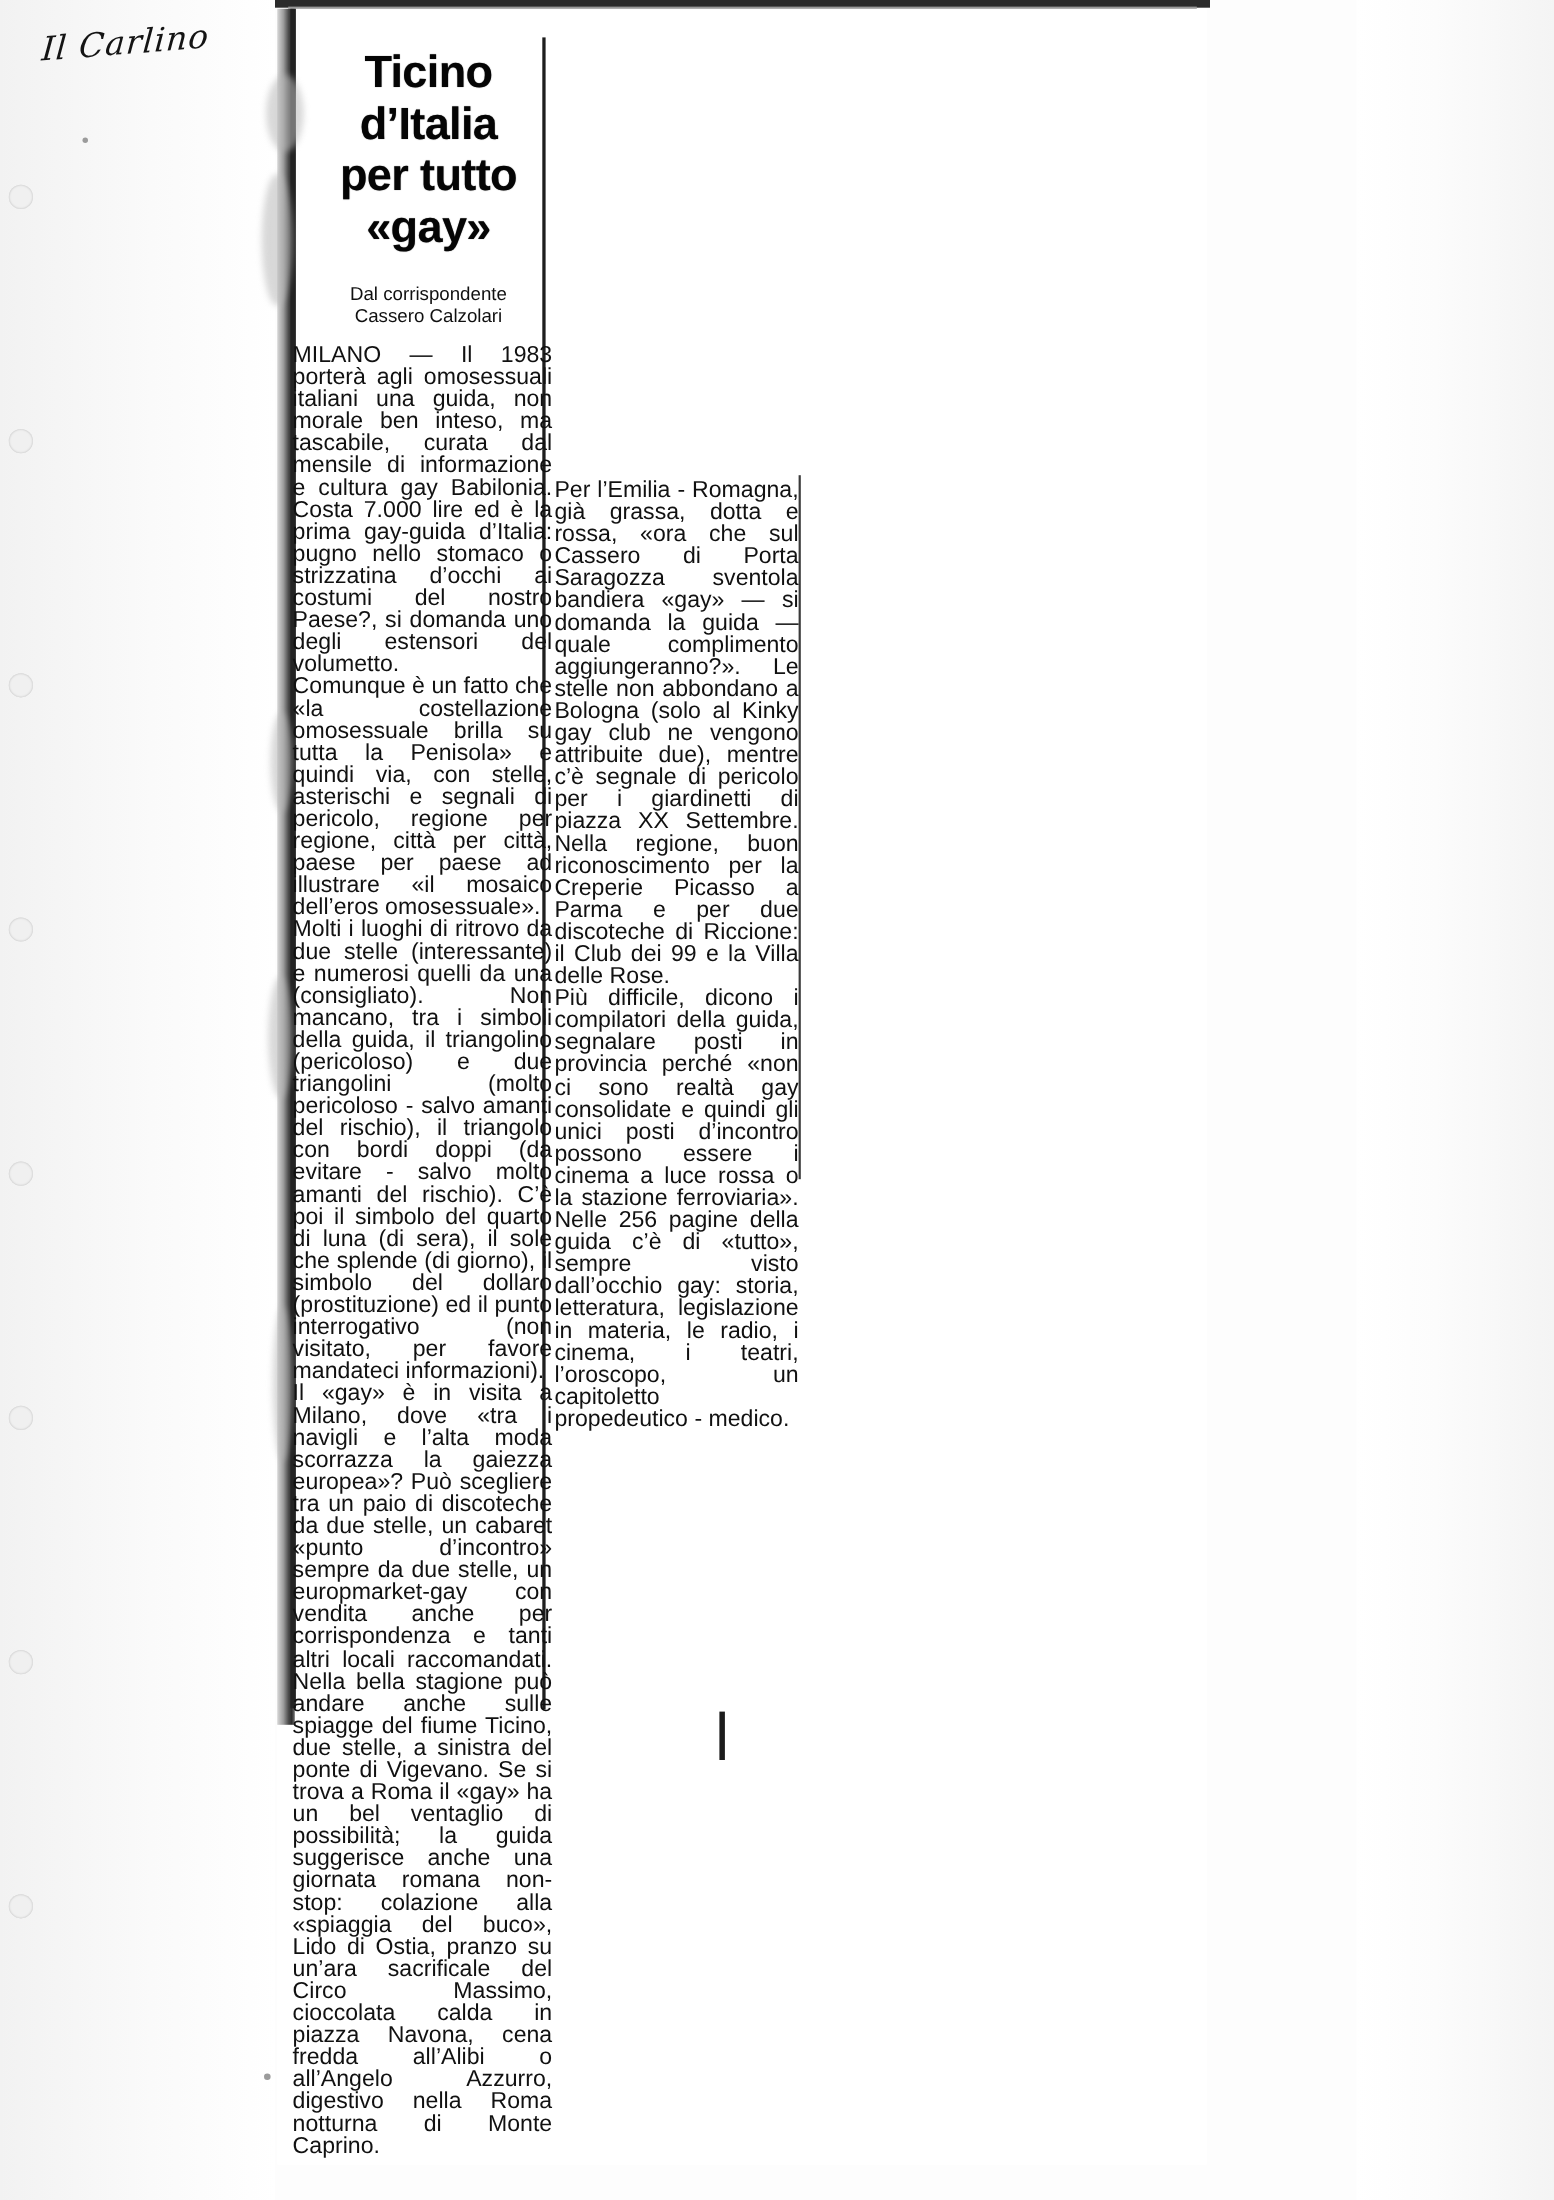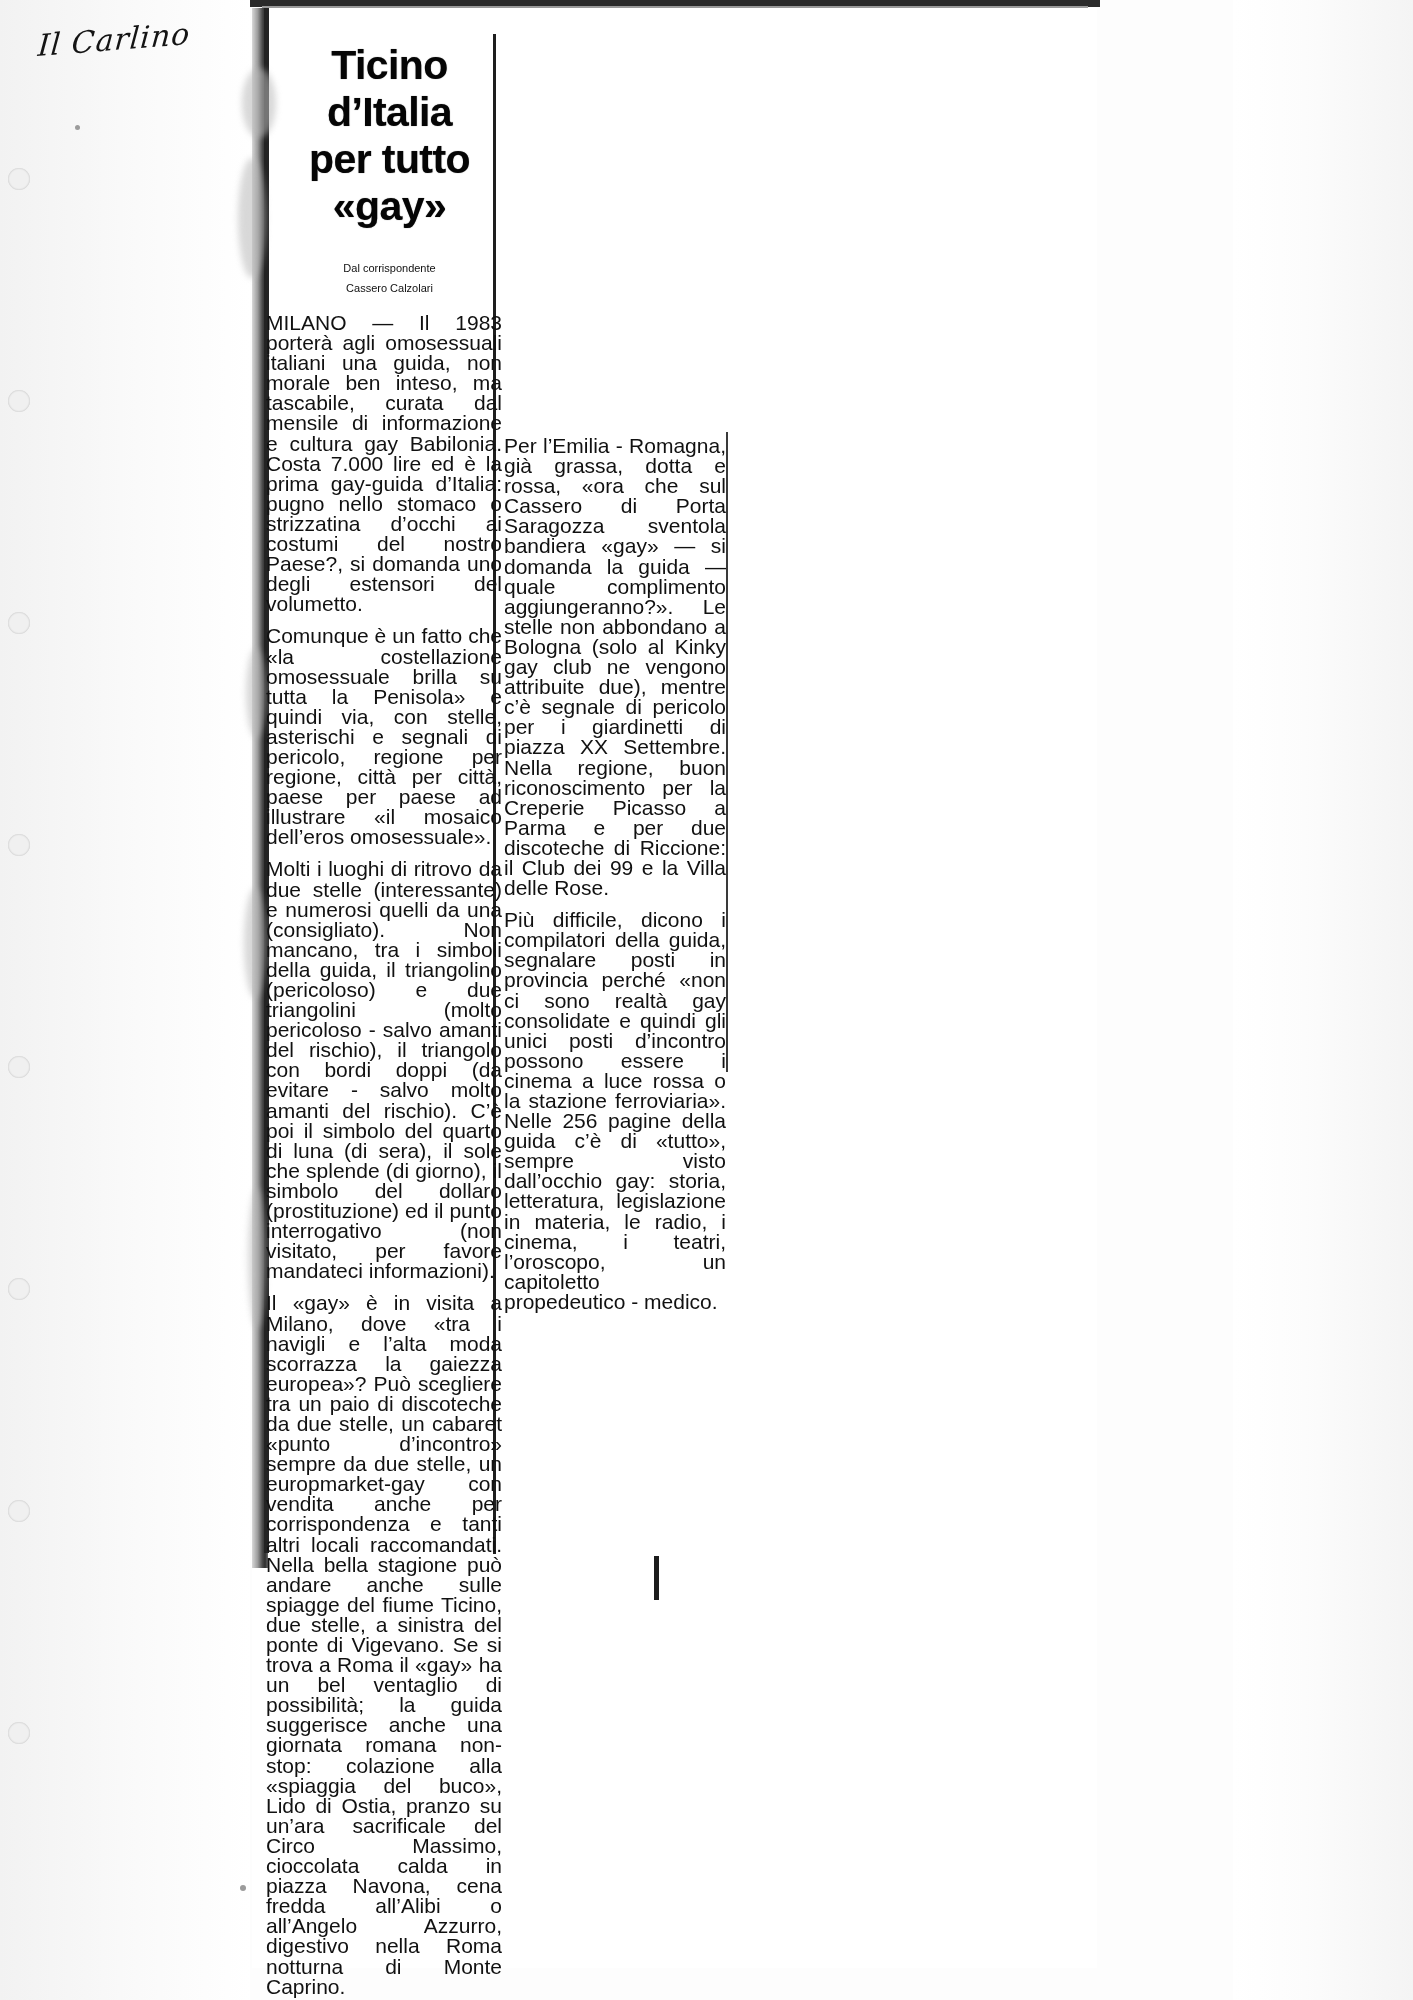--- a/index.html
+++ b/index.html
@@ -110,42 +110,42 @@
     text-shadow: 0 0 1px rgba(0,0,0,.55);
   }
   #headline .hl-line { display: block; white-space: nowrap; }
 
   
   #byline {
     position: absolute;
     left: 30px; top: 250px;
     width: 215px;
     text-align: center;
-    font-size: 11px;
+    font-size: 17px;
     line-height: 20px;
     color: #101010;
   }
   #byline span { display:block; }
 
   
   .col {
     position: absolute;
     font-size: 21px;
     line-height: 20.1px;
     color: #111;
     text-align: justify;
     text-justify: inter-word;
     -webkit-hyphens: none;
     hyphens: none;
   }
   #col-1 { left: 14px;  top: 305px; width: 236px; }
   #col-2 { left: 252px; top: 428px; width: 222px; }
 
   .col p { margin: 0; }
-  .col p + p { margin-top: 12px; }
+  .col p + p { margin-top: 0px; }
 
   
   .col, #headline, #byline {
     -webkit-font-smoothing: none;
   }
 
   
   .handwriting {
     position: absolute;
     font-family: "DejaVu Serif", serif;

